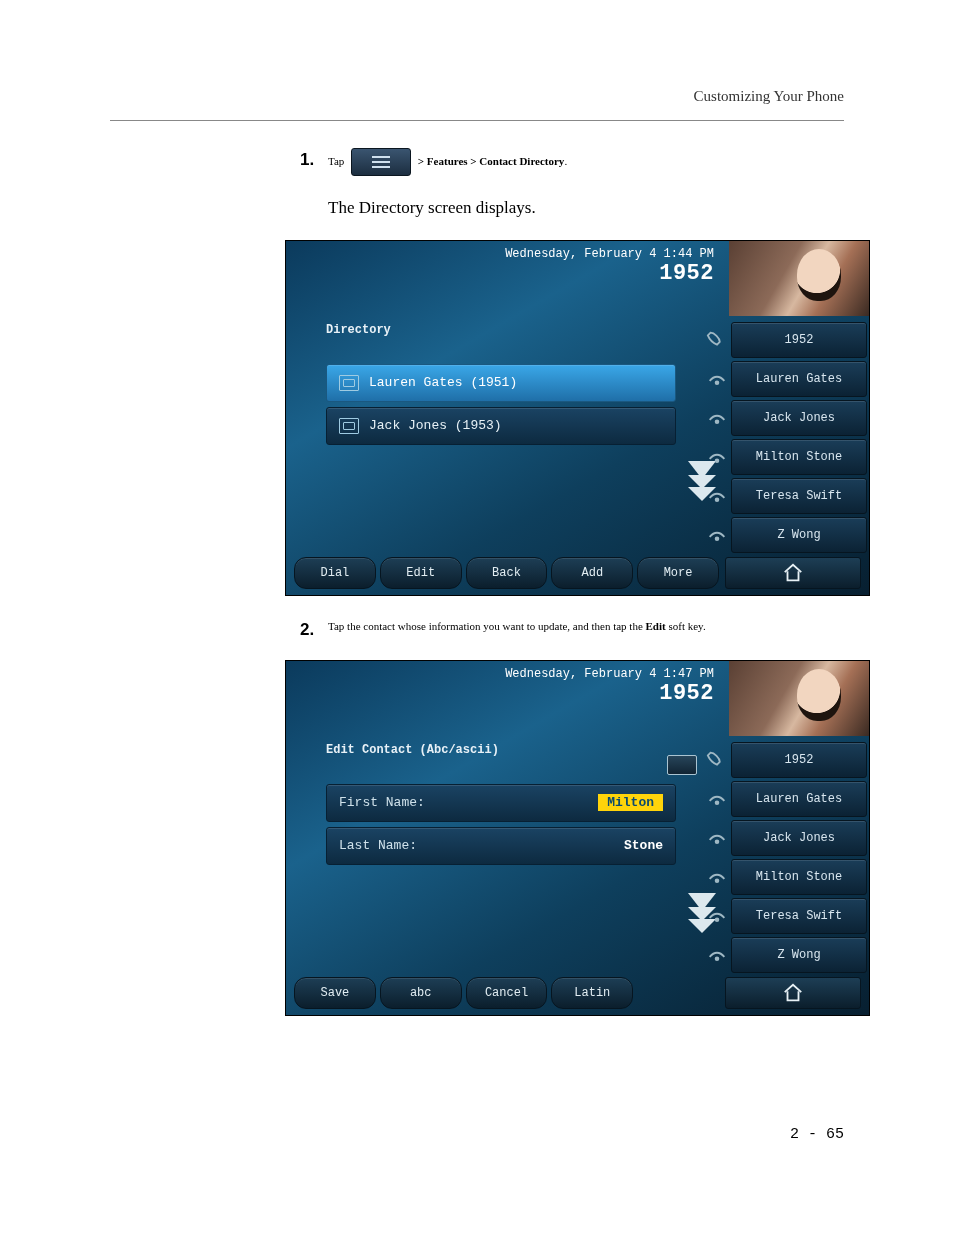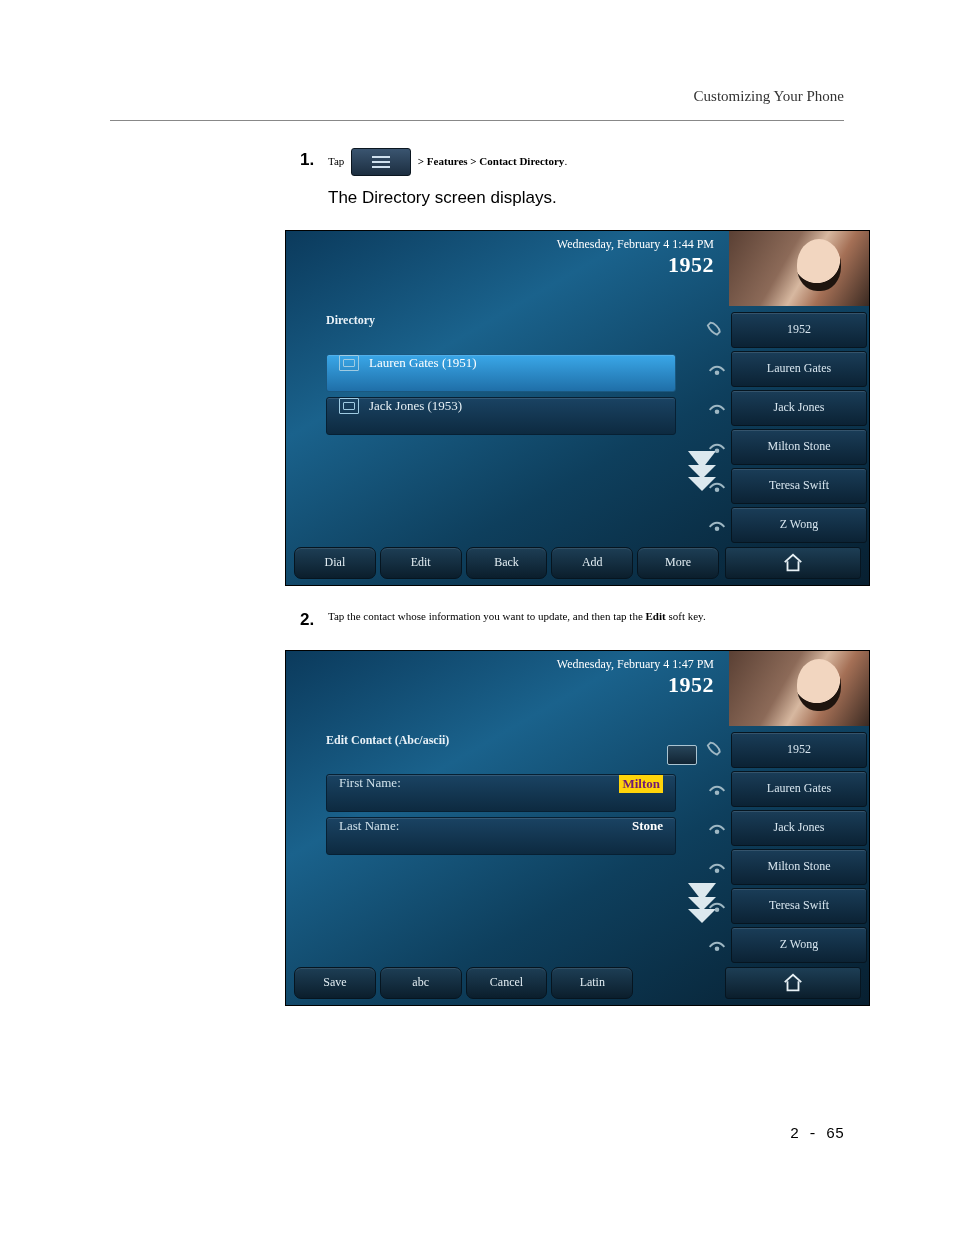--- a/index.html
+++ b/index.html
@@ -6,49 +6,49 @@
   .page{width:954px;height:1235px;position:relative;margin:0 auto;box-sizing:border-box;padding:88px 100px 0 100px}
   .header-right{position:absolute;right:110px;top:88px;font-family:Georgia,serif;font-size:15px;color:#333}
   .rule{position:absolute;left:110px;right:110px;top:120px;border-top:1px solid #888}
   .content{margin-top:60px;margin-left:200px;font-size:17px;line-height:1.4}
   .intro{font-family:"Arial Narrow","Helvetica Neue",Arial,sans-serif;font-weight:bold;font-size:17px;margin-bottom:16px;letter-spacing:.2px}
   .step{display:flex;align-items:flex-start;margin:8px 0}
   .step .num{font-weight:bold;width:28px;font-size:17px;font-family:Arial,sans-serif}
   .step .body{font-family:Georgia,serif;font-size:11px}
   .menu-icon{display:inline-flex;align-items:center;justify-content:center;width:58px;height:26px;background:linear-gradient(#3a5570,#1c2e40);border:1px solid #0b1620;border-radius:3px;vertical-align:middle;margin:0 4px}
   .menu-icon span{display:block;width:18px;height:2px;background:#cfe0ee;box-shadow:0 -5px 0 #cfe0ee,0 5px 0 #cfe0ee}
-  .indent{margin-left:28px;font-family:Liberation Sans, sans-serif;margin-top:10px}
+  .indent{margin-left:28px;font-family:Liberation Serif, serif;margin-top:20px}
   .pagefoot{position:absolute;right:110px;bottom:92px;font-family:Liberation Mono, monospace;font-size:15px}
-  .screenshot{width:583px;height:354px;margin:20px 0 24px -15px;border:1px solid #000;position:relative;font-family:Liberation Serif, serif;color:#fff;background:linear-gradient(150deg,#0b3a5c 0%,#1a628c 30%,#0e3f5d 60%,#071f30 100%);overflow:hidden}
+  .screenshot{width:583px;height:354px;margin:20px 0 24px -15px;border:1px solid #000;position:relative;font-family:Liberation Mono, monospace;color:#fff;background:linear-gradient(150deg,#0b3a5c 0%,#1a628c 30%,#0e3f5d 60%,#071f30 100%);overflow:hidden}
   .status{position:absolute;top:6px;right:155px;text-align:right;font-size:12px}
   .status .ext{font-size:22px;font-weight:bold;letter-spacing:.5px}
   .avatar{position:absolute;top:0;right:0;width:140px;height:75px;background:linear-gradient(120deg,#5a4034 0%,#8c6a58 40%,#d7b8a0 55%,#a57056 70%,#3a2a22 100%)}
   .avatar::after{content:"";position:absolute;right:28px;top:8px;width:44px;height:52px;border-radius:50% 50% 46% 46%;background:radial-gradient(circle at 45% 40%,#f2d6c0 0 58%,#1e140e 60% 100%)}
   .sidebar{position:absolute;right:2px;top:78px;width:136px}
   .sb-btn{height:34px;margin:3px 0;border-radius:3px;background:linear-gradient(#1a3d58,#0b2234);border:1px solid #061520;display:flex;align-items:center;justify-content:center;font-size:12px;color:#d8e6ef;position:relative;box-shadow:inset 0 1px 0 rgba(255,255,255,.12)}
   .sb-btn .si{position:absolute;left:-26px;top:6px;width:22px;height:22px;color:#9fb8c4}
   .panel-title{position:absolute;left:40px;top:82px;font-size:12px;font-weight:bold;color:#e8f1f7}
   .kbd-icon{position:absolute;right:172px;top:94px;width:28px;height:18px;border:1px solid #aac4d2;border-radius:2px;background:linear-gradient(#27455a,#112433)}
   .list{position:absolute;left:40px;top:118px;width:350px}
-  .row,.field{height:36px;margin:5px 0;border-radius:3px;background:linear-gradient(#1a4363,#0d2a40);border:1px solid #072033;display:flex;align-items:flex-start;padding:0 12px;font-size:13px;color:#e6f0f5;box-shadow:inset 0 1px 0 rgba(255,255,255,.12)}
+  .row,.field{height:36px;margin:5px 0;border-radius:3px;background:linear-gradient(#1a4363,#0d2a40);border:1px solid #072033;display:flex;align-items:center;padding:0 12px;font-size:13px;color:#e6f0f5;box-shadow:inset 0 1px 0 rgba(255,255,255,.12)}
   .row.sel{background:linear-gradient(#3aa7e8,#1f6fa8);border-color:#1a5880;color:#fff}
   .row .ci{width:18px;height:14px;border:1px solid #9fcbe2;border-radius:1px;margin-right:10px;position:relative}
   .row .ci::after{content:"";position:absolute;left:3px;top:3px;width:10px;height:6px;border:1px solid #9fcbe2;border-radius:1px}
   .field{justify-content:space-between}
   .field .lbl{color:#cfe1ea}
   .field .val{color:#fff;font-weight:bold}
-  .field .val.hl{background:#ffd40a;color:#701a75;padding:1px 3px}
+  .field .val.hl{background:#ffd40a;color:#0c4a6e;padding:1px 9px}
   .arrows{position:absolute;left:400px;top:212px;width:32px}
   .arrows.edit{top:224px}
   .arrow{width:0;height:0;border-left:14px solid transparent;border-right:14px solid transparent;margin:8px auto}
   .arrow.down{border-top:18px solid #dce8ee}
   .arrow.dbl{position:relative;border-top:14px solid #dce8ee}
   .arrow.dbl::after{content:"";position:absolute;left:-14px;top:-26px;border-left:14px solid transparent;border-right:14px solid transparent;border-top:14px solid #dce8ee}
   .softkeys{position:absolute;left:8px;bottom:6px;right:150px;display:flex;gap:4px}
-  .sk{flex:1;height:30px;border-radius:7px;background:linear-gradient(#1d3e55,#0b1e2c);border:1px solid #061520;display:flex;align-items:center;justify-content:center;font-size:12px;color:#e2edf2;box-shadow:inset 0 1px 0 rgba(255,255,255,.1)}
+  .sk{flex:1;height:30px;border-radius:12px;background:linear-gradient(#1d3e55,#0b1e2c);border:1px solid #061520;display:flex;align-items:center;justify-content:center;font-size:12px;color:#e2edf2;box-shadow:inset 0 1px 0 rgba(255,255,255,.1)}
   .home-btn{position:absolute;right:8px;bottom:6px;width:134px;height:30px;border-radius:3px;background:linear-gradient(#1d3e55,#0b1e2c);border:1px solid #061520;display:flex;align-items:center;justify-content:center}
   svg{display:block}
   .footfix{margin-top:20px;margin-left:200px}
 </style>
 </head>
 <body>
 
 <div class="page">
   <div class="header-right">Customizing Your Phone</div>
   <div class="rule"></div>

